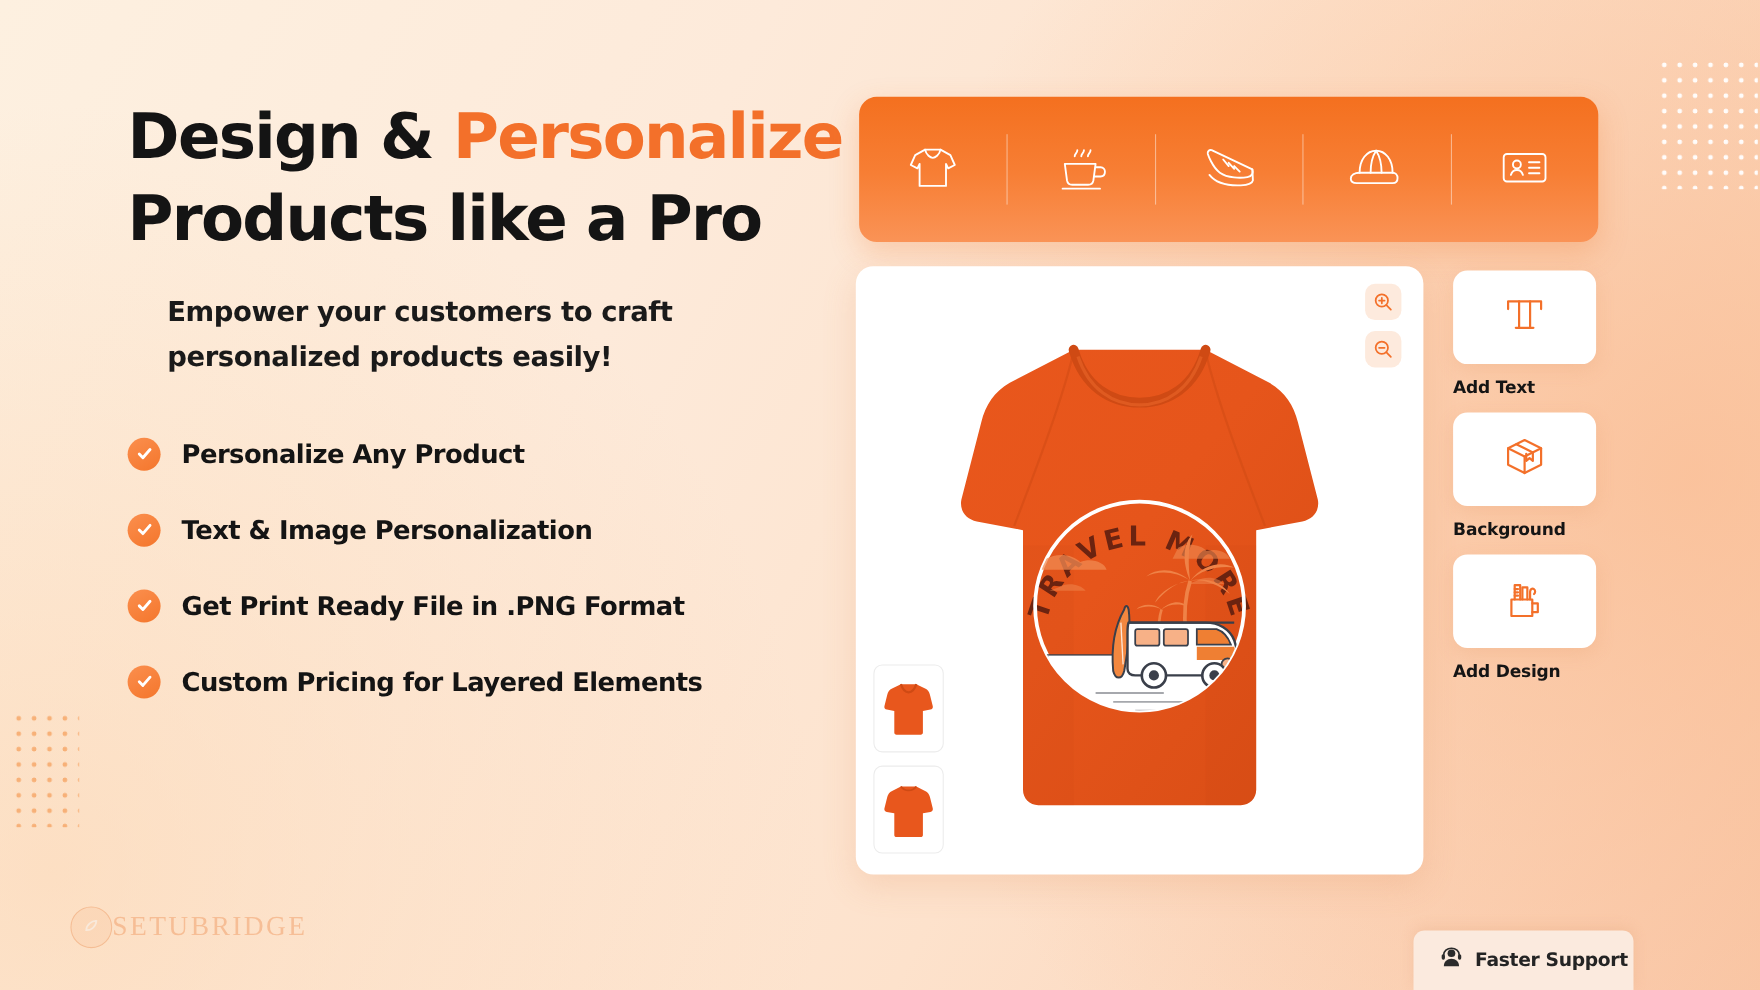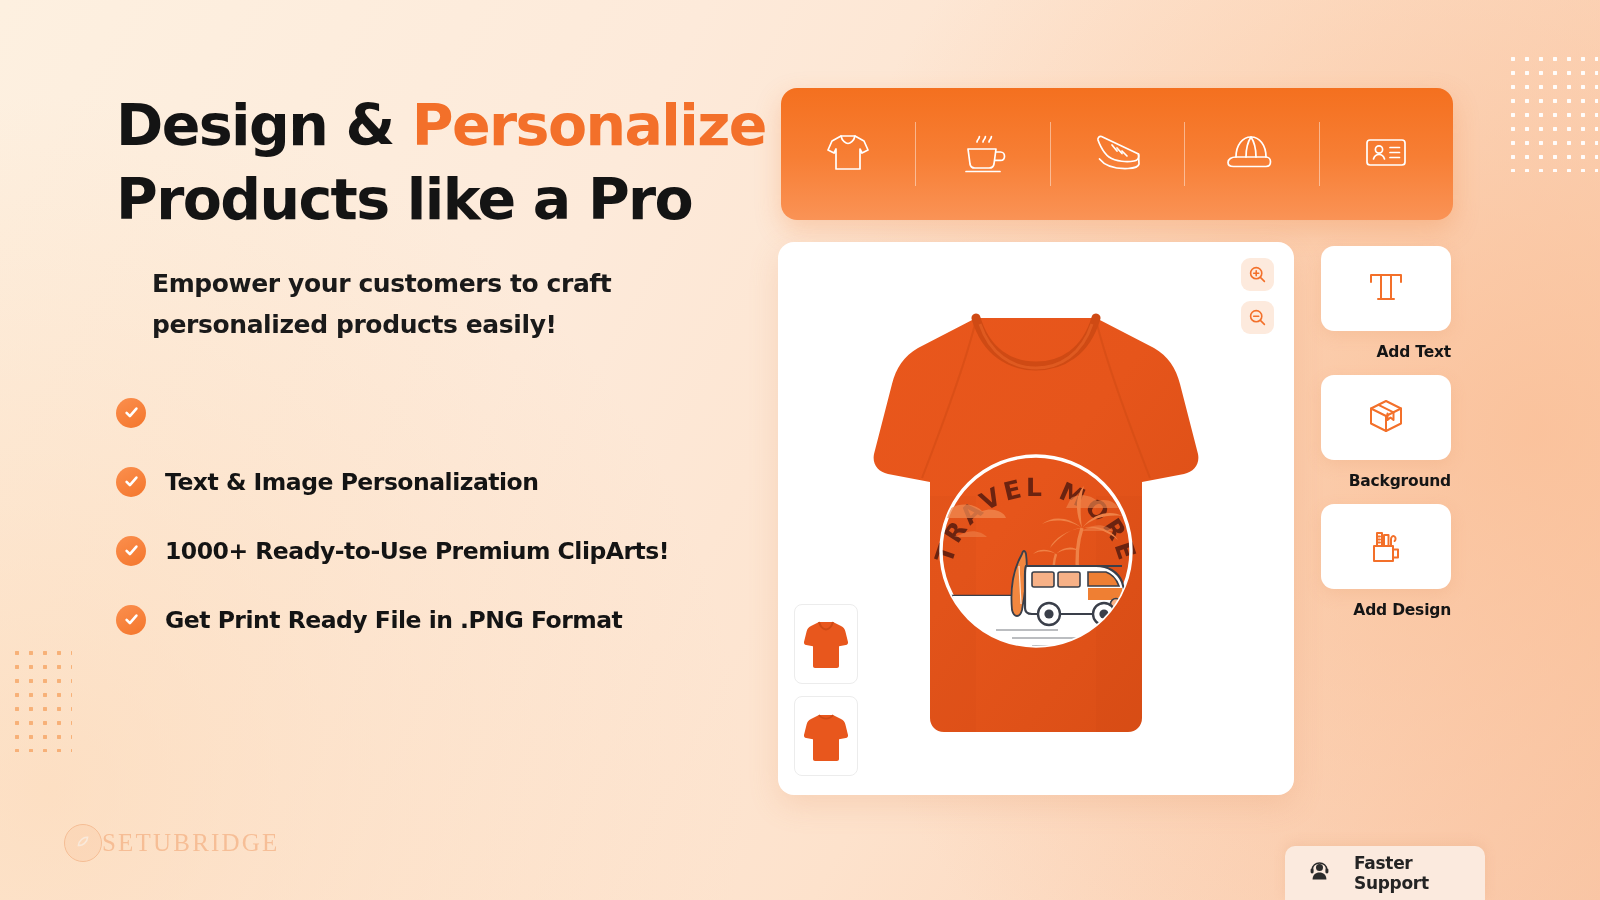--- a/index.html
+++ b/index.html
@@ -171,21 +171,21 @@
   .tool-item { margin-bottom: 14px; }
   .tool-tile {
     width: 130px; height: 85px;
     background: #ffffff;
     border-radius: 13px;
     box-shadow: 0 5px 16px rgba(228,148,99,.20);
     display: flex; align-items: center; justify-content: center;
   }
   .tool-label {
     margin-top: 12px;
-    text-align: right;
+    text-align: left;
     font-family: "DejaVu Sans", sans-serif;
     font-weight: 700;
     font-size: 15.5px;
     letter-spacing: -0.2px;
     color: #151515;
     white-space: nowrap;
   }
 
   
   #faster-support {
@@ -196,21 +196,20 @@
     box-shadow: 0 -3px 12px rgba(220,150,105,.20);
     display: flex; align-items: center; gap: 11px;
     padding-left: 24px;
   }
   #faster-support .fs-label {
     font-family: "DejaVu Sans", sans-serif;
     font-weight: 700;
     font-size: 17px;
     letter-spacing: -0.3px;
     color: #242424;
-    margin-left: 13px;
   }
 </style>
 </head>
 <body>
 
 <div id="stage">
 
   <div class="dots" id="dots-top-right"></div>
   <div class="dots" id="dots-left"></div>
 
@@ -224,49 +223,50 @@
     <p id="subheading">Empower your customers to craft personalized products easily!</p>
 
     <div id="feature-list">
 
       <div class="feature-row">
         <span class="check-badge">
           <svg width="17" height="17" viewBox="0 0 17 17">
               <path d="M3.6 8.8 L6.9 12.1 L13.4 4.6" fill="none" stroke="#ffffff" stroke-width="2.6" stroke-linecap="round" stroke-linejoin="round"></path>
             </svg>
         </span>
+        <span class="feature-label">Personalize Any Product</span>
       </div>
 
       <div class="feature-row">
         <span class="check-badge">
           <svg width="17" height="17" viewBox="0 0 17 17">
               <path d="M3.6 8.8 L6.9 12.1 L13.4 4.6" fill="none" stroke="#ffffff" stroke-width="2.6" stroke-linecap="round" stroke-linejoin="round"></path>
             </svg>
         </span>
         <span class="feature-label">Text &amp; Image Personalization</span>
       </div>
 
+
       <div class="feature-row">
         <span class="check-badge">
           <svg width="17" height="17" viewBox="0 0 17 17">
               <path d="M3.6 8.8 L6.9 12.1 L13.4 4.6" fill="none" stroke="#ffffff" stroke-width="2.6" stroke-linecap="round" stroke-linejoin="round"></path>
             </svg>
         </span>
-        <span class="feature-label">1000+ Ready-to-Use Premium ClipArts!</span>
+        <span class="feature-label">Get Print Ready File in .PNG Format</span>
       </div>
 
       <div class="feature-row">
         <span class="check-badge">
           <svg width="17" height="17" viewBox="0 0 17 17">
               <path d="M3.6 8.8 L6.9 12.1 L13.4 4.6" fill="none" stroke="#ffffff" stroke-width="2.6" stroke-linecap="round" stroke-linejoin="round"></path>
             </svg>
         </span>
-        <span class="feature-label">Get Print Ready File in .PNG Format</span>
-      </div>
-
+        <span class="feature-label">Custom Pricing for Layered Elements</span>
+      </div>
 
 
     </div>
   </div>
 
   <div id="watermark">
     <span class="wm-mark">
       <svg width="22" height="22" viewBox="0 0 22 22">
         <path d="M15.6 5.2 C11.5 5.0 6.6 8.6 6.4 13.6 C10.6 13.9 15.4 10.3 15.6 5.2 Z" fill="none" stroke="#f7f0ea" stroke-width="1.5"></path>
       </svg>

